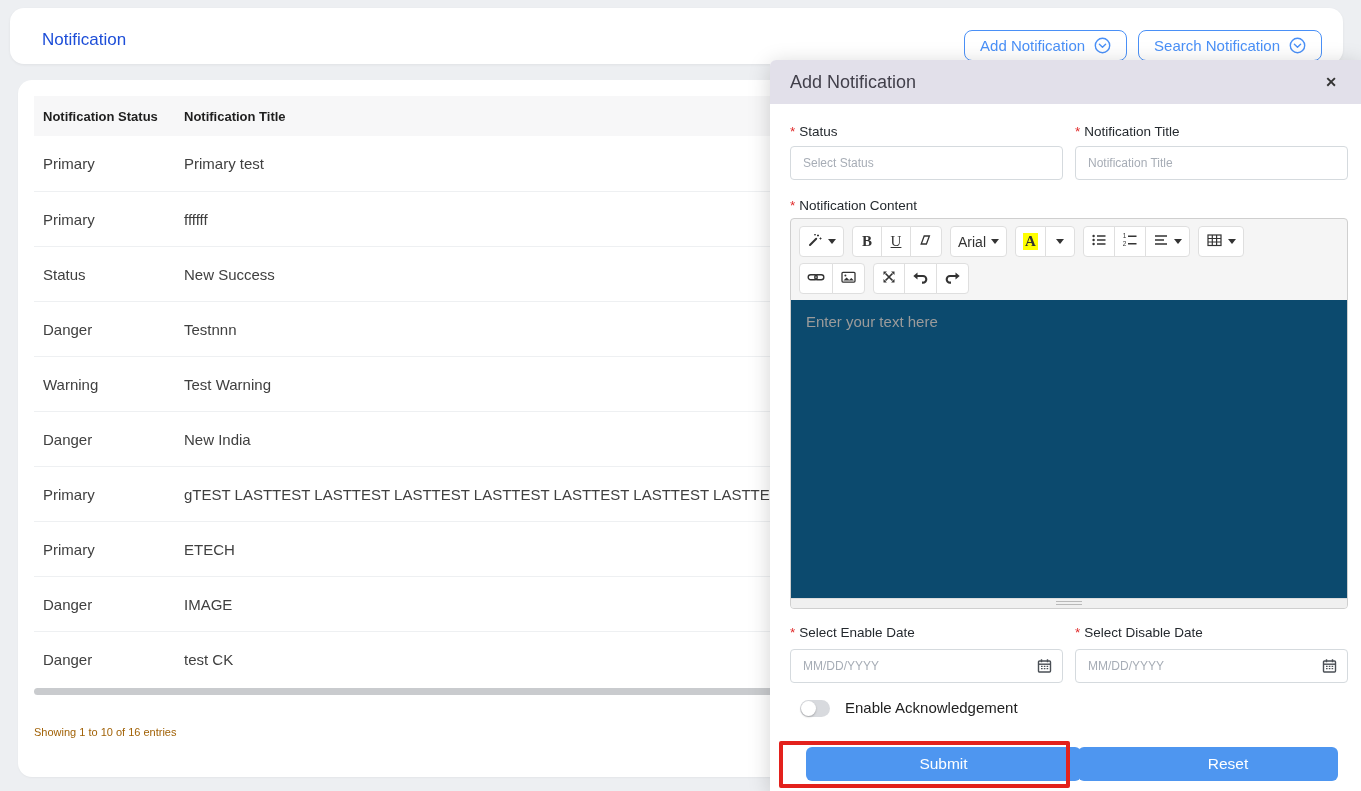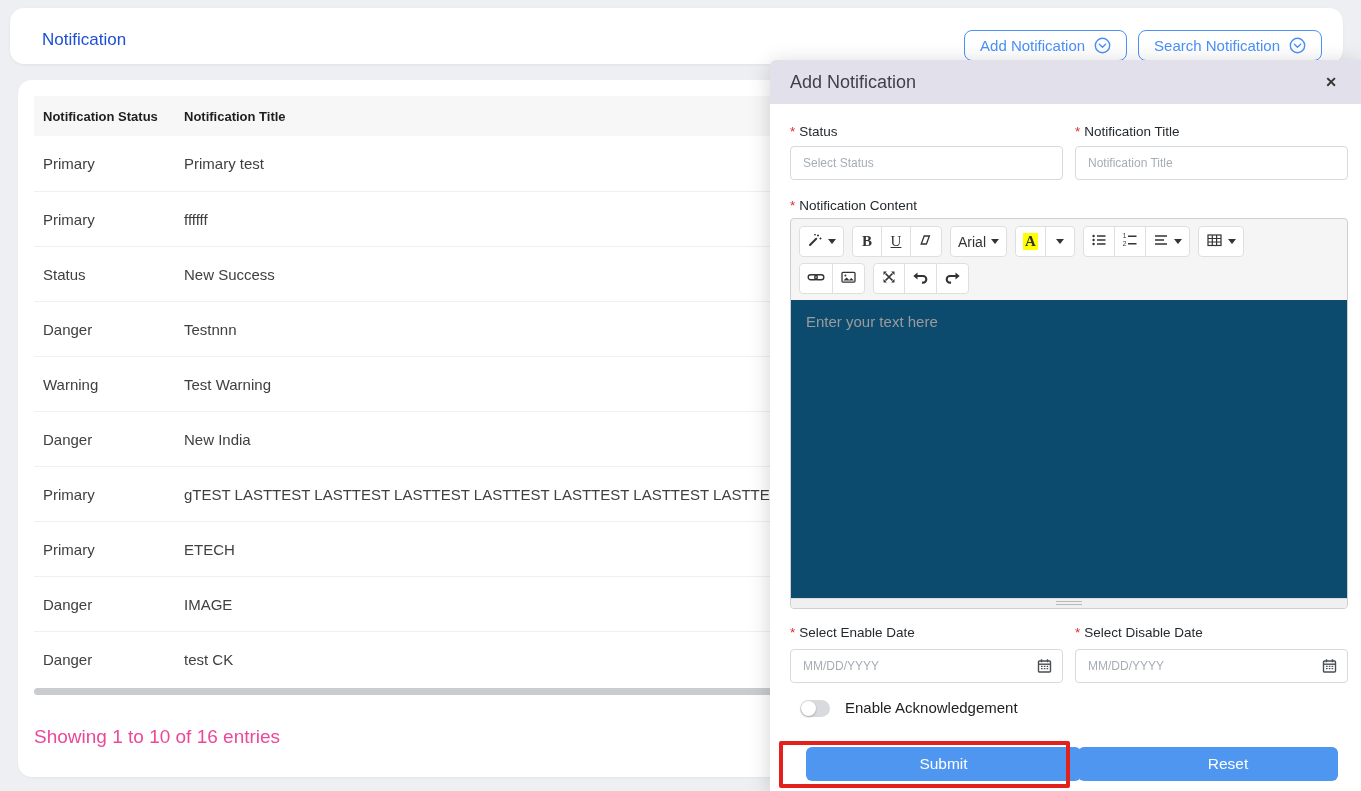--- a/index.html
+++ b/index.html
@@ -16,21 +16,21 @@
 
   .table-card { left:18px; top:80px; width:1325px; height:697px; box-shadow:0 1px 2px rgba(0,0,0,.04); }
   .ttable { position:absolute; left:16px; top:16px; width:1293px; }
   .thead { display:flex; height:40px; background:#f7f7f8; align-items:center; font-size:13px; font-weight:700; color:#1f1f1f; }
   .trow { display:flex; height:55px; align-items:center; border-top:1px solid #eef0f2; font-size:15px; color:#404040; }
   .trow:first-child { border-top:none; }
   .tcell { padding-left:9px; white-space:nowrap; overflow:hidden; }
   .c1 { width:141px; flex:0 0 141px; }
   .c2 { flex:1 1 auto; min-width:0; }
   .hscrollbar { position:absolute; left:16px; top:608px; width:1293px; height:7px; background:#c9cbce; border-radius:4px; }
-  .entries { position:absolute; left:16px; top:646px; font-size:19px; color:#ec4899; }
+  .entries { position:absolute; left:16px; top:646px; font-size:11px; color:#a16207; }
 
   .modal { position:absolute; left:770px; top:60px; width:591px; height:731px; background:#fff; border-radius:6px 0 0 0; box-shadow:0 4px 22px rgba(0,0,0,.18); z-index:40; }
   .m-header { position:absolute; left:0; top:0; right:0; height:44px; background:#e2e0ea; border-radius:6px 0 0 0; }
   .m-title { position:absolute; left:20px; top:50%; transform:translateY(-50%); font-size:18px; color:#413f4a; }
   .m-close { position:absolute; right:24px; top:50%; transform:translateY(-50%); font-size:14px; font-weight:700; color:#333; cursor:pointer; background:none; border:none; font-family:inherit; }
   .m-body { position:absolute; left:20px; right:13px; top:44px; bottom:0; }
 
   .f-label { position:absolute; font-size:13.5px; color:#24292e; }
   .req { color:#e02b2b; margin-right:4px; }
   .f-input { position:absolute; height:34px; border:1px solid #d5dade; border-radius:4px; font-size:12px; padding:0 12px; color:#333; font-family:inherit; width:273px; background:#fff; }

